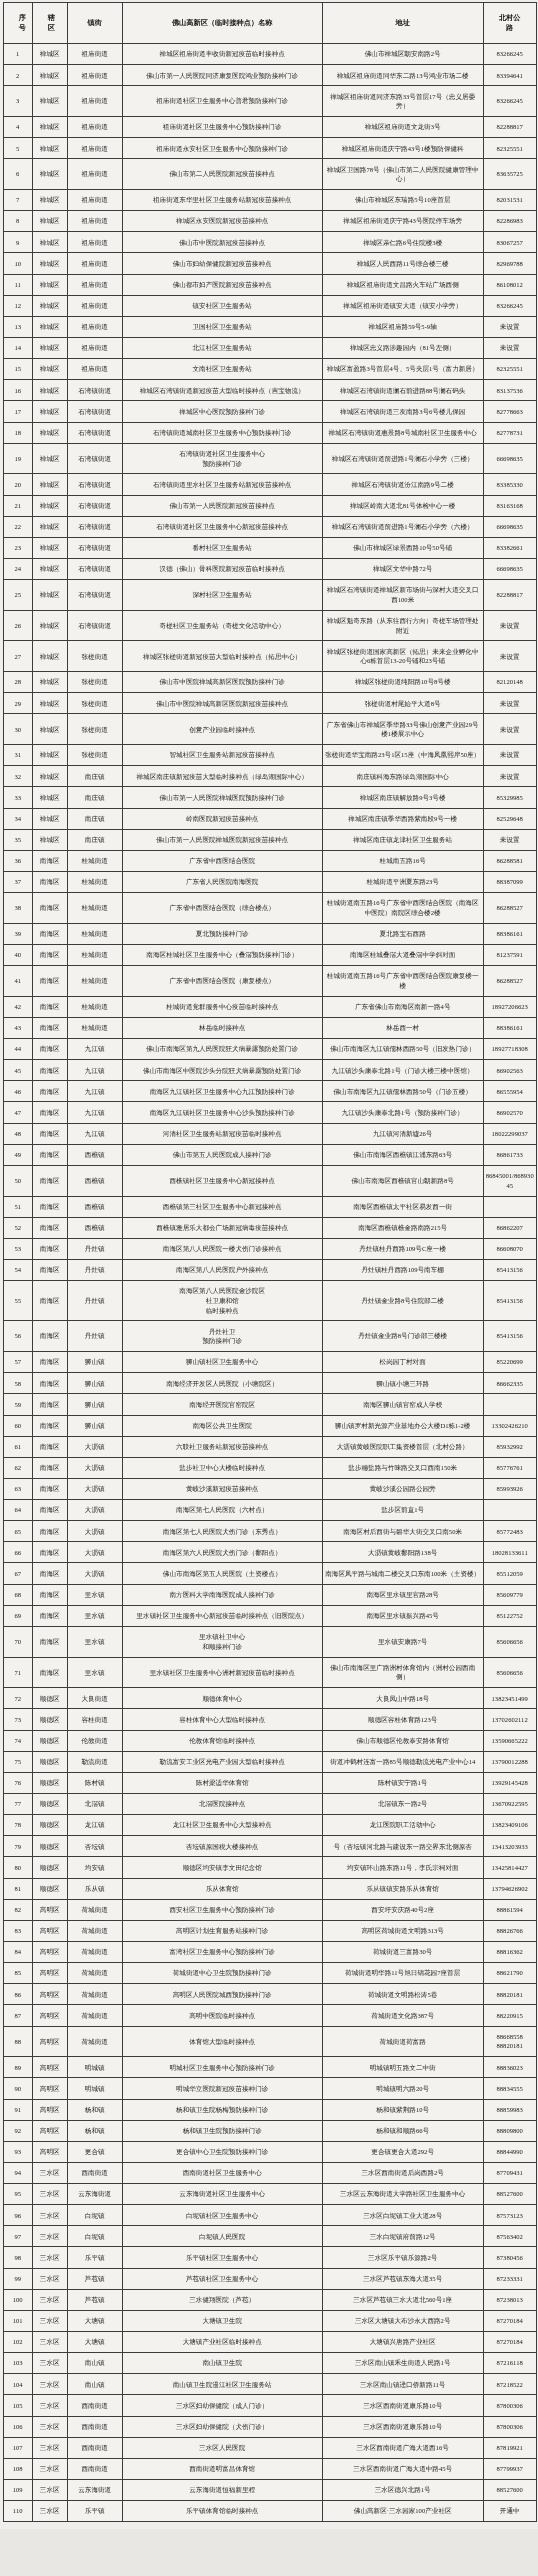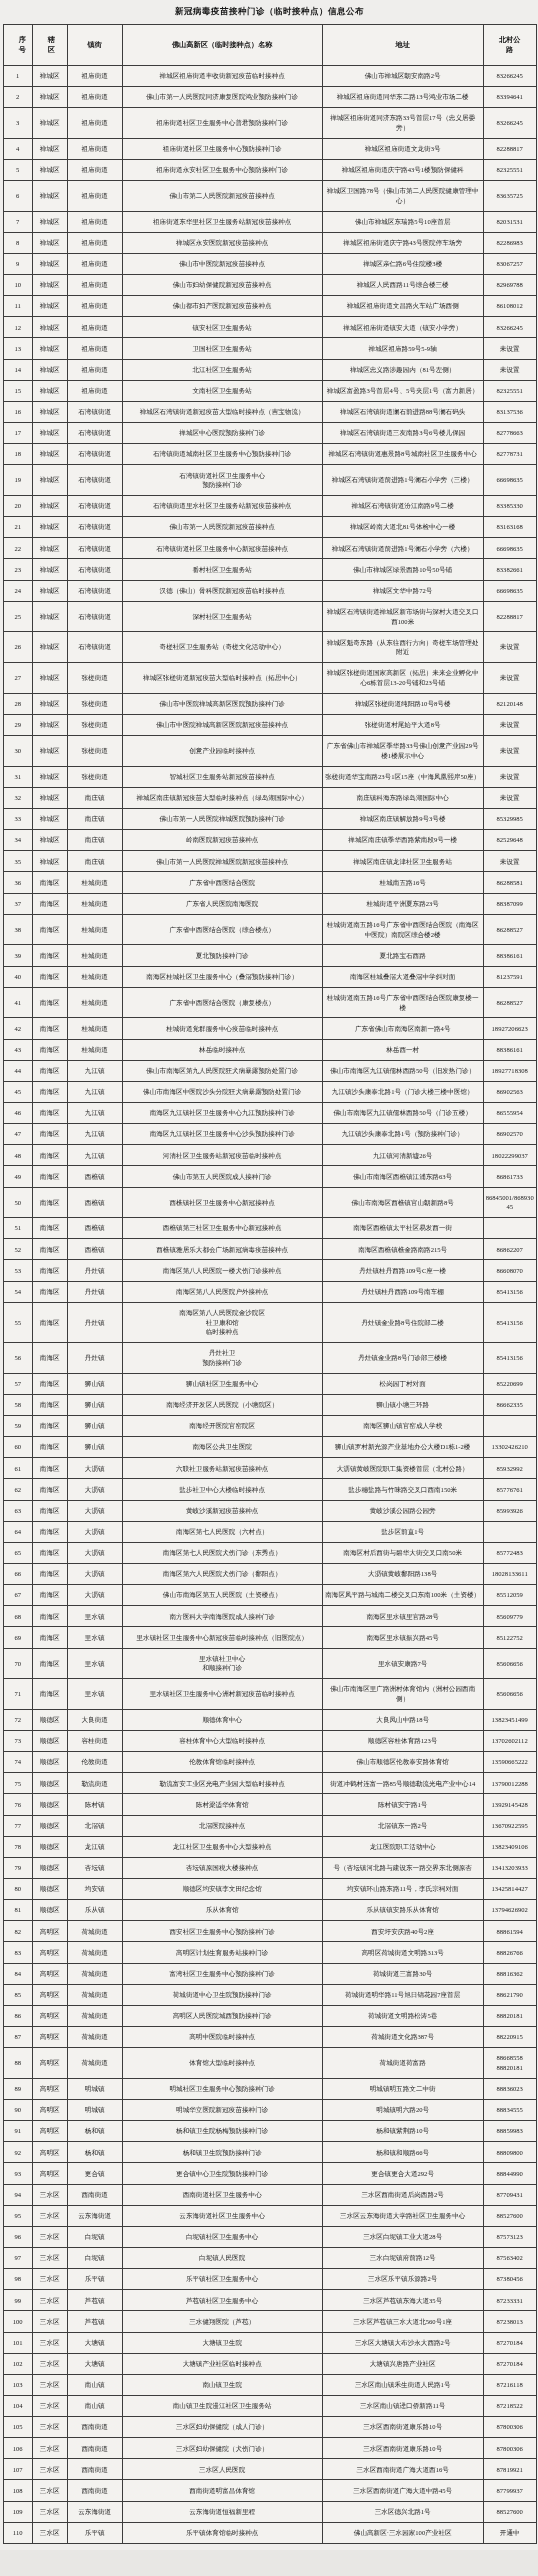--- a/index.html
+++ b/index.html
@@ -55,21 +55,20 @@
     white-space: nowrap;
     overflow: hidden;
     padding-left: 0;
     padding-right: 0;
   }
 </style>
 </head>
 <body>
 
 <div class="sheet">
-  <div class="doc-title">新冠病毒疫苗接种门诊（临时接种点）信息公布</div>
 
   <table class="vax">
     <colgroup>
       <col style="width:29px">
       <col style="width:35px">
       <col style="width:55px">
       <col style="width:200px">
       <col style="width:161px">
       <col style="width:53px">
     </colgroup>

